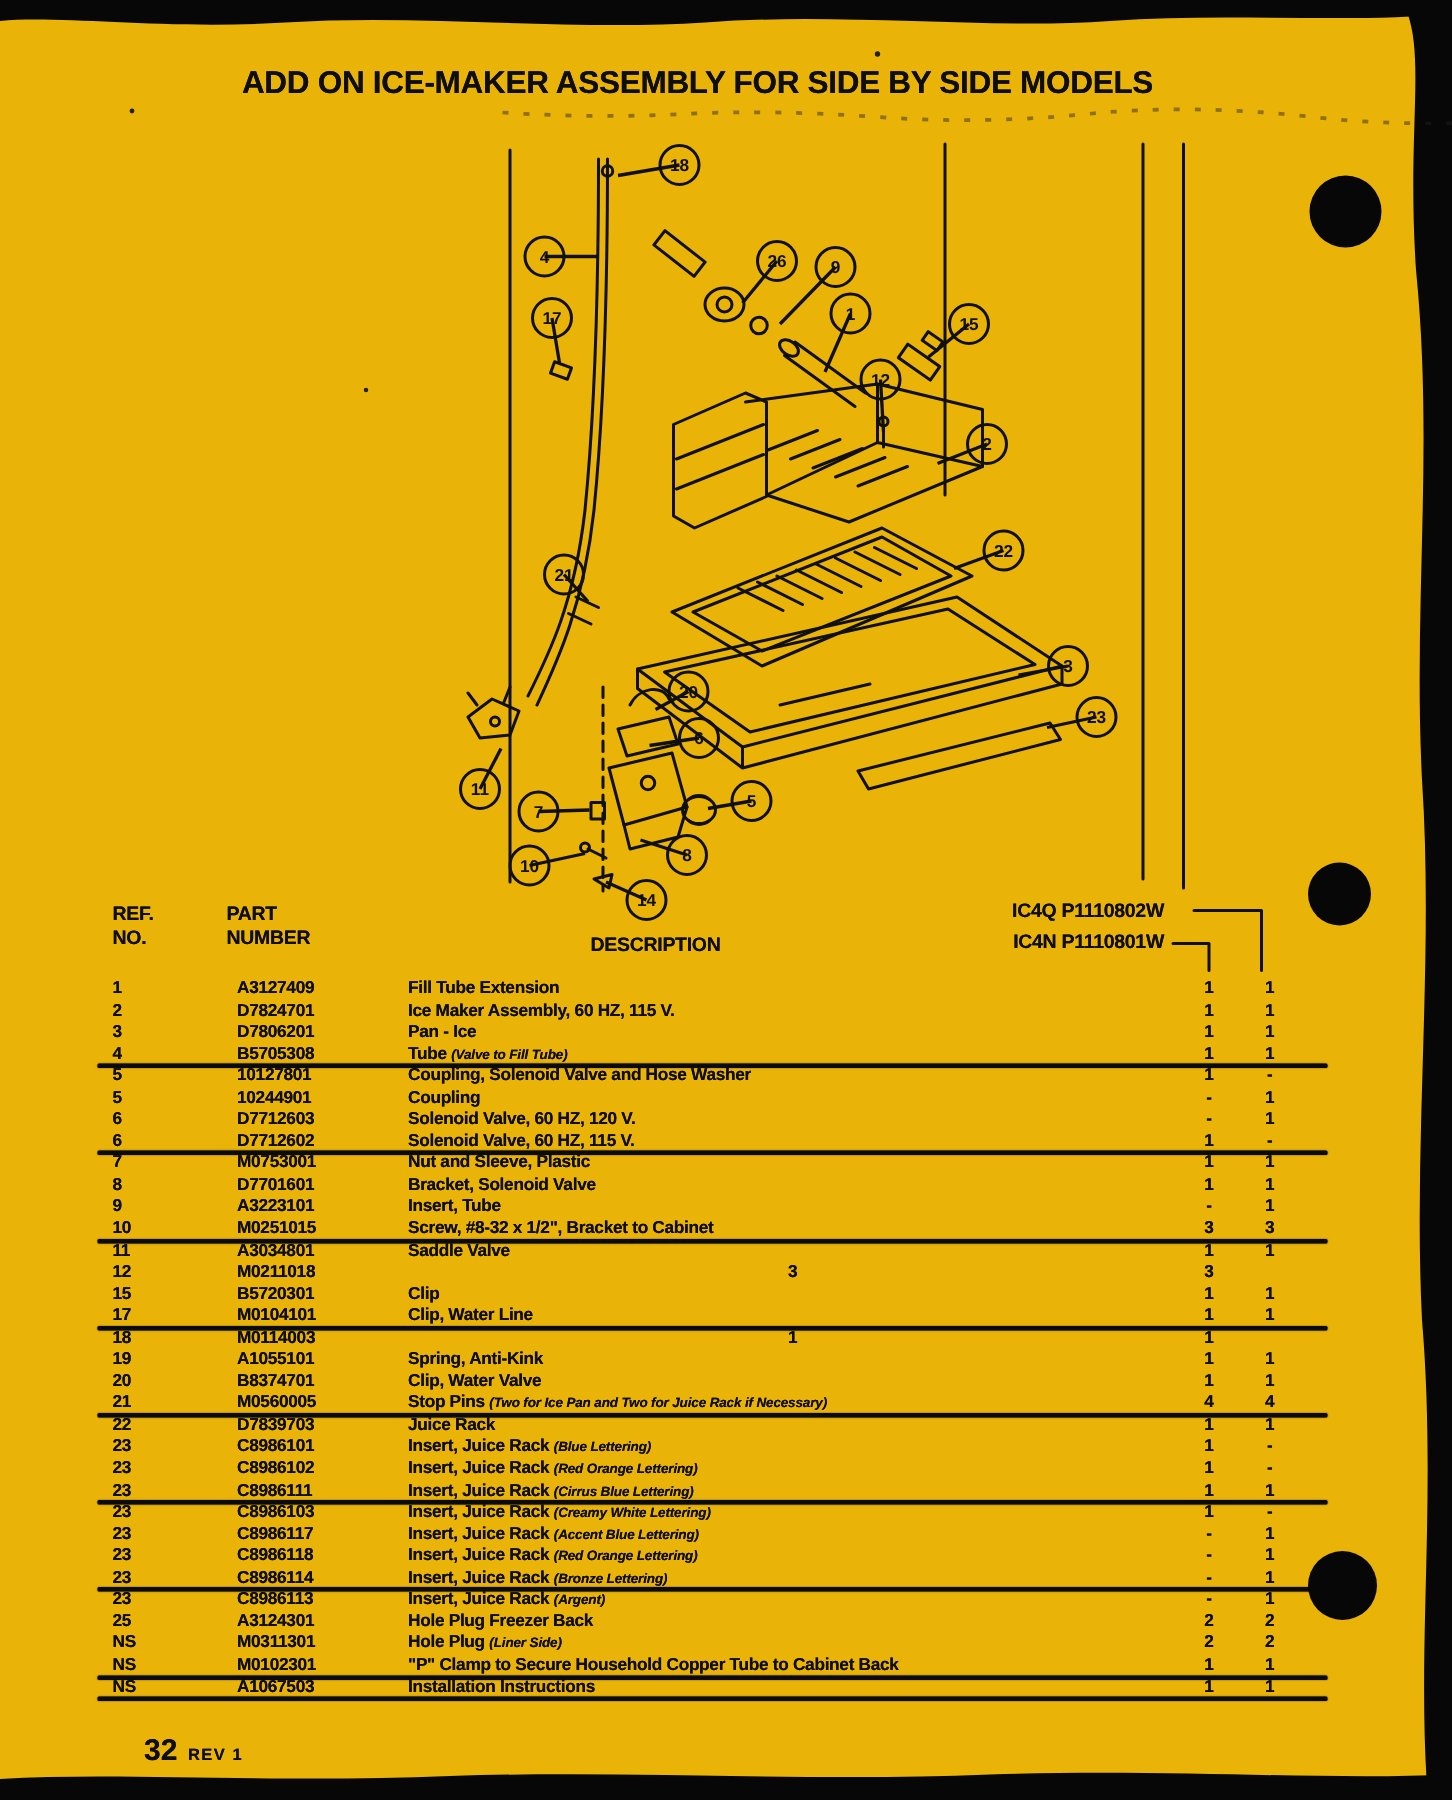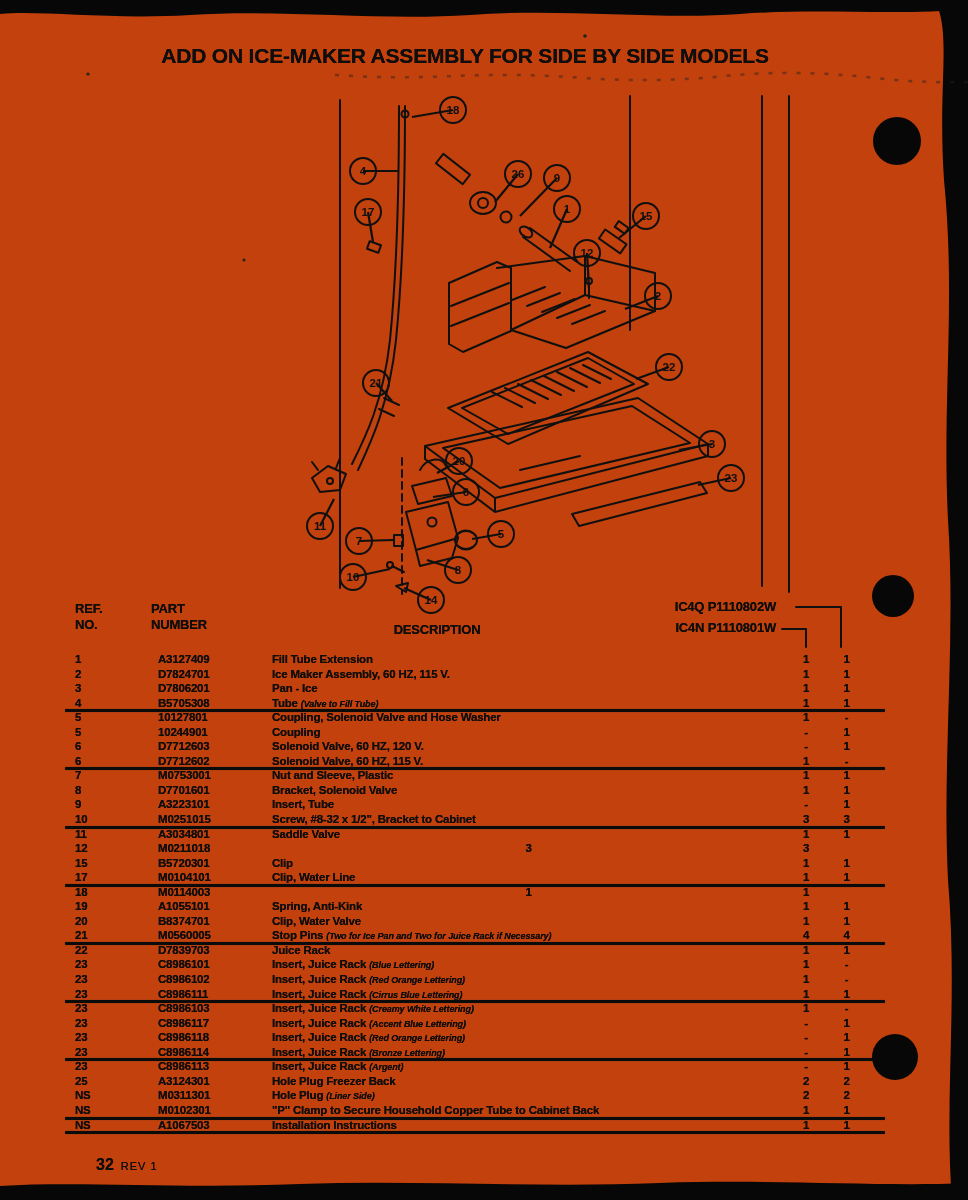--- a/index.html
+++ b/index.html
@@ -1,16 +1,16 @@
 <!DOCTYPE html>
 <html><head>
 <meta charset="utf-8">
 <style>
   html,body{margin:0;padding:0;background:#e8e8e8;}
-  .page{position:relative;width:968px;height:1200px;background:#c2410c;overflow:hidden;
+  .page{position:relative;width:968px;height:1200px;background:#eab308;overflow:hidden;
         font-family:"Liberation Sans",sans-serif;color:#0e0e0e;}
   .ink{text-shadow:0 0 .4px rgba(0,0,0,.85);}
   .title{position:absolute;top:44px;left:0;width:930px;text-align:center;
          font-size:21px;font-weight:bold;letter-spacing:-0.2px;white-space:nowrap;}
   
   .diagram{position:absolute;top:0;left:0;pointer-events:none;}
   .diagram path,.diagram rect,.diagram circle,.diagram ellipse{
      stroke:#101010;stroke-width:2;fill:none;stroke-linecap:round;stroke-linejoin:round;}
   
   .hdr{position:absolute;font-size:13px;font-weight:bold;letter-spacing:-0.2px;line-height:16px;white-space:nowrap;}
@@ -20,22 +20,22 @@
        font-size:11.5px;font-weight:bold;line-height:14.7px;position:relative;
        letter-spacing:-0.2px;white-space:nowrap;}
   .c-ref{padding-left:7px;}
   .c-part{}
   .c-desc{overflow:visible;}
   .c-q{text-align:center;}
   .note{font-size:9px;font-style:italic;letter-spacing:-0.1px;}
   .rule::after{content:"";position:absolute;left:-3px;right:-2px;bottom:-2px;height:3px;
        background:#0b0b0b;border-radius:1px;box-shadow:0 0 1px #333;}
   .footer{position:absolute;left:96px;top:1156px;white-space:nowrap;}
-  .footer-num{font-size:16px;font-weight:bold;}
-  .footer-rev{font-size:11px;font-weight:normal;margin-left:7px;letter-spacing:1px;}
+  .footer-num{font-size:20px;font-weight:bold;}
+  .footer-rev{font-size:11px;font-weight:bold;margin-left:7px;letter-spacing:1px;}
   .artifacts{position:absolute;top:0;left:0;pointer-events:none;}
 </style>
 </head>
 <body>
 
 <div class="page">
 
   <div class="title ink">ADD ON ICE-MAKER ASSEMBLY FOR SIDE BY SIDE MODELS</div>
 
   <svg class="diagram" width="968" height="660" viewBox="0 0 968 660">

